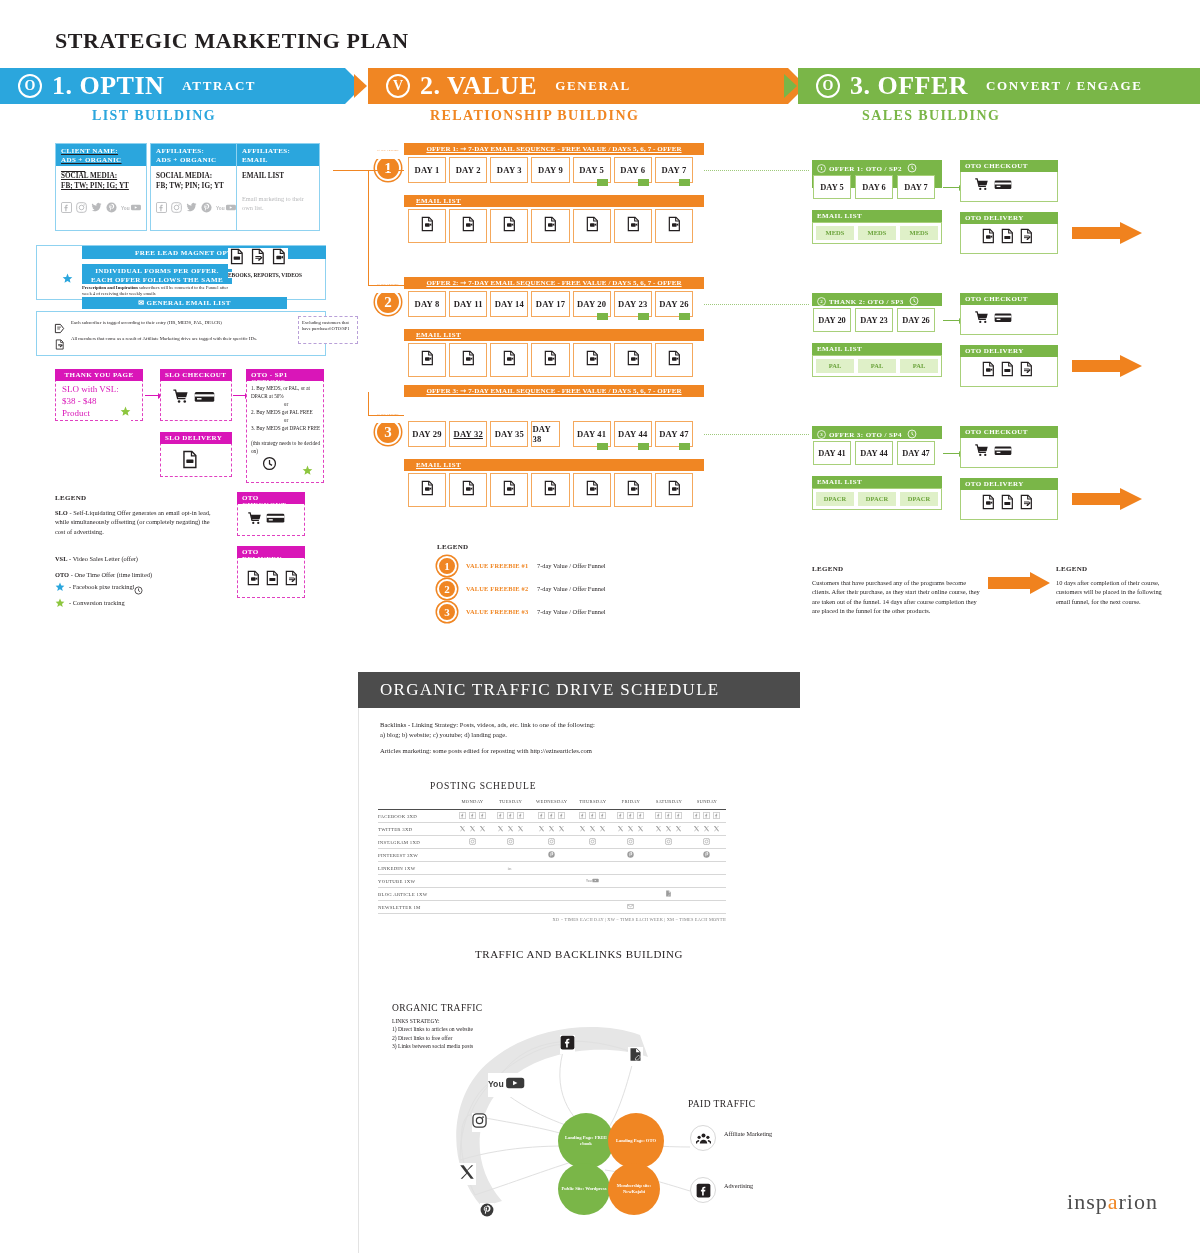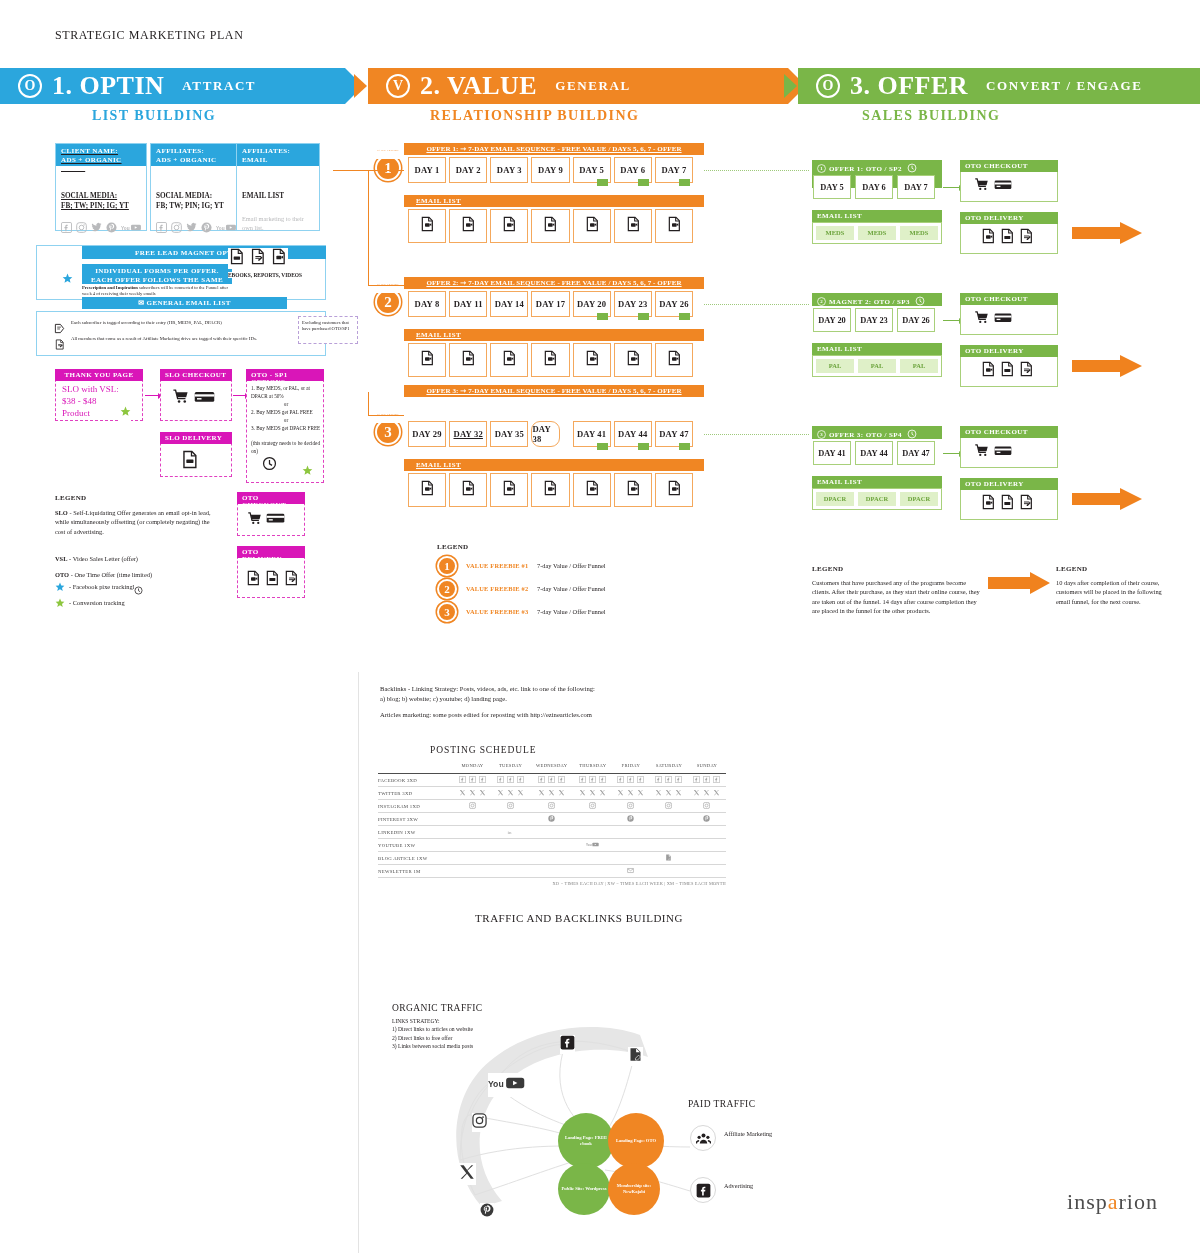--- a/index.html
+++ b/index.html
@@ -7,21 +7,21 @@
     width: 1200px; height: 1253px;
     background: #ffffff;
     font-family: "Liberation Serif", serif;
     color: #231f20;
     position: relative;
     overflow: hidden;
   }
   .page-title {
     position: absolute; left: 55px; top: 28px;
     font-family: "Liberation Serif", serif;
-    font-weight: normal; font-size: 12px; letter-spacing: 0.6px;
+    font-weight: bold; font-size: 22px; letter-spacing: 0.6px;
   }
 
   
   .bars { position: absolute; left: 0; top: 68px; width: 1200px; height: 36px; }
   .bar {
     position: absolute; top: 0; height: 36px;
     display: flex; align-items: center; color: #fff;
   }
   .bar .circ {
     width: 24px; height: 24px; border-radius: 50%;
@@ -69,21 +69,21 @@
   .bg-blue { background: #2ba6dd; }
   .bg-orange { background: #f08623; text-decoration: underline; }
   .bg-green { background: #7ab648; }
   .bg-mag { background: #d916b8; }
 
   .smalltxt { font-size: 6.4px; line-height: 1.35; }
 
   
   .srcbox { width: 92px; height: 88px; }
   .srcbox .hdr { height: 22px; line-height: 8px; }
-  .srcbox .body { padding: 5px 5px; font-size: 7.2px; line-height: 1.4; font-weight: bold; margin-top: 20px; }
+  .srcbox .body { padding: 5px 5px; font-size: 7.2px; line-height: 1.4; font-weight: bold; }
   .soc { display: flex; gap: 4px; padding: 0 5px; margin-top: 6px; color: #b9babc; font-size: 10px; }
   .adn { position:absolute; }
   .adn::after {
     content:""; position:absolute; left:-2.5px; bottom:-4px;
     border-left: 3px solid transparent; border-right: 3px solid transparent;
   }
   .adn.blue { background:#2ba6dd; } .adn.blue::after { border-top: 4px solid #2ba6dd; }
   .adn.mag { background:#d916b8; } .adn.mag::after { border-top: 4px solid #d916b8; }
   .adn.orange { background:#f08623; } .adn.orange::after { border-top: 4px solid #f08623; }
   .adn.green { background:#7ab648; } .adn.green::after { border-top: 4px solid #7ab648; }
@@ -631,21 +631,21 @@
     </div>
     <div class="adn orange" style="left:427.07142857142856px;top:448px;height:11px;"></div>
     <div class="daycell" style="position:absolute;left:449.14285714285717px;top:421px;width:38.142857142857146px;text-decoration:underline;">
       <span>DAY 32</span>
     </div>
     <div class="adn orange" style="left:468.2142857142857px;top:448px;height:11px;"></div>
     <div class="daycell" style="position:absolute;left:490.2857142857143px;top:421px;width:38.142857142857146px;">
       <span>DAY 35</span>
     </div>
     <div class="adn orange" style="left:509.35714285714283px;top:448px;height:11px;"></div>
-    <div class="daycell" style="position:absolute;left:531.4285714285714px;top:421px;width:29px;border-radius:9px;">
+    <div class="daycell" style="position:absolute;left:531.4285714285714px;top:421px;width:29px;">
       <span>DAY 38</span>
     </div>
     <div class="adn orange" style="left:550.5px;top:448px;height:11px;"></div>
     <div class="daycell" style="position:absolute;left:572.5714285714286px;top:421px;width:38.142857142857146px;">
       <span>DAY 41</span>
       <span class="gmark"></span>
     </div>
     <div class="adn orange" style="left:591.6428571428571px;top:448px;height:11px;"></div>
     <div class="daycell" style="position:absolute;left:613.7142857142858px;top:421px;width:38.142857142857146px;">
       <span>DAY 44</span>
@@ -797,21 +797,21 @@
           <path d="M9 12h8M9 14.5h6" stroke="#231f20" stroke-width="1.4"></path>
           <path d="M13 16.5l4.5-4.5 1.6 1.6-4.5 4.5h-1.6z" fill="#231f20"></path>
         </svg></span>
     </div>
     <div class="bx" style="left:1072px;top:222px;width:70px;height:22px;"><svg width="70" height="22" viewBox="0 0 70 22">
         <path d="M0 5h48V0l22 11-22 11v-5H0z" fill="#f0821e"></path>
       </svg></div>
     <div class="bx hdr bg-green" style="left:812px;top:293px;width:130px;height:13px;line-height:7px;"><span style="display:inline-block;vertical-align:-2px;margin-right:3px;"><svg width="9" height="9" viewBox="0 0 24 24">
           <circle cx="12" cy="12" r="10.5" fill="none" stroke="#fff" stroke-width="2"></circle>
           <text x="12" y="17" text-anchor="middle" font-size="13" fill="#fff" font-family="Liberation Serif, serif">2</text>
-        </svg></span><span>MAGNET 2:  OTO / SP3</span><span style="display:inline-block;vertical-align:-2px;margin-left:5px;"><svg width="10" height="10" viewBox="0 0 24 24">
+        </svg></span><span>THANK 2:  OTO / SP3</span><span style="display:inline-block;vertical-align:-2px;margin-left:5px;"><svg width="10" height="10" viewBox="0 0 24 24">
           <circle cx="12" cy="12" r="9.5" fill="none" stroke="#fff" stroke-width="2"></circle>
           <path d="M12 6.5v6l4 2.5" stroke="#fff" stroke-width="2" fill="none"></path>
         </svg></span></div>
     <div class="gday" style="position:absolute;left:813px;top:308px;width:38px;">
       <span>DAY 20</span>
     </div>
     <div class="adn green" style="left:831px;top:333px;height:10px;"></div>
     <div class="gday" style="position:absolute;left:855px;top:308px;width:38px;">
       <span>DAY 23</span>
     </div>
@@ -937,20 +937,21 @@
     <div class="bx legend-body" style="left:812px;top:578px;width:172px;">Customers that have purchased any of the programs become clients. After their purchase, as they start their online course, they are taken out of the funnel. 14 days after course completion they are placed in the funnel for the other products.</div>
     <div class="bx" style="left:988px;top:572px;width:62px;height:22px;"><svg width="62" height="22" viewBox="0 0 62 22">
         <path d="M0 5h42V0l20 11-20 11v-5H0z" fill="#f0821e"></path>
       </svg></div>
     <div class="bx legend-title" style="left:1056px;top:565px;">LEGEND</div>
     <div class="bx legend-body" style="left:1056px;top:578px;width:106px;">10 days after completion of their course, customers will be placed in the following email funnel, for the next course.</div>
   </div>
 
 <div class="vline"></div>
 <div class="bottom-panel">
+  <div class="otds-bar">ORGANIC TRAFFIC DRIVE SCHEDULE</div>
   <div class="otds-note">
     <div>Backlinks - Linking Strategy: Posts, videos, ads, etc. link to one of the following:</div>
     <div>a) blog; b) website; c) youtube; d) landing page.</div>
     <div style="margin-top:6px">Articles marketing: some posts edited for reposting with http://ezinearticles.com</div>
   </div>
   <div class="sched-title">POSTING SCHEDULE</div>
   <table class="sched">
     <thead>
         <tr id="sched-head">
           <th class="rowhdr"></th>

